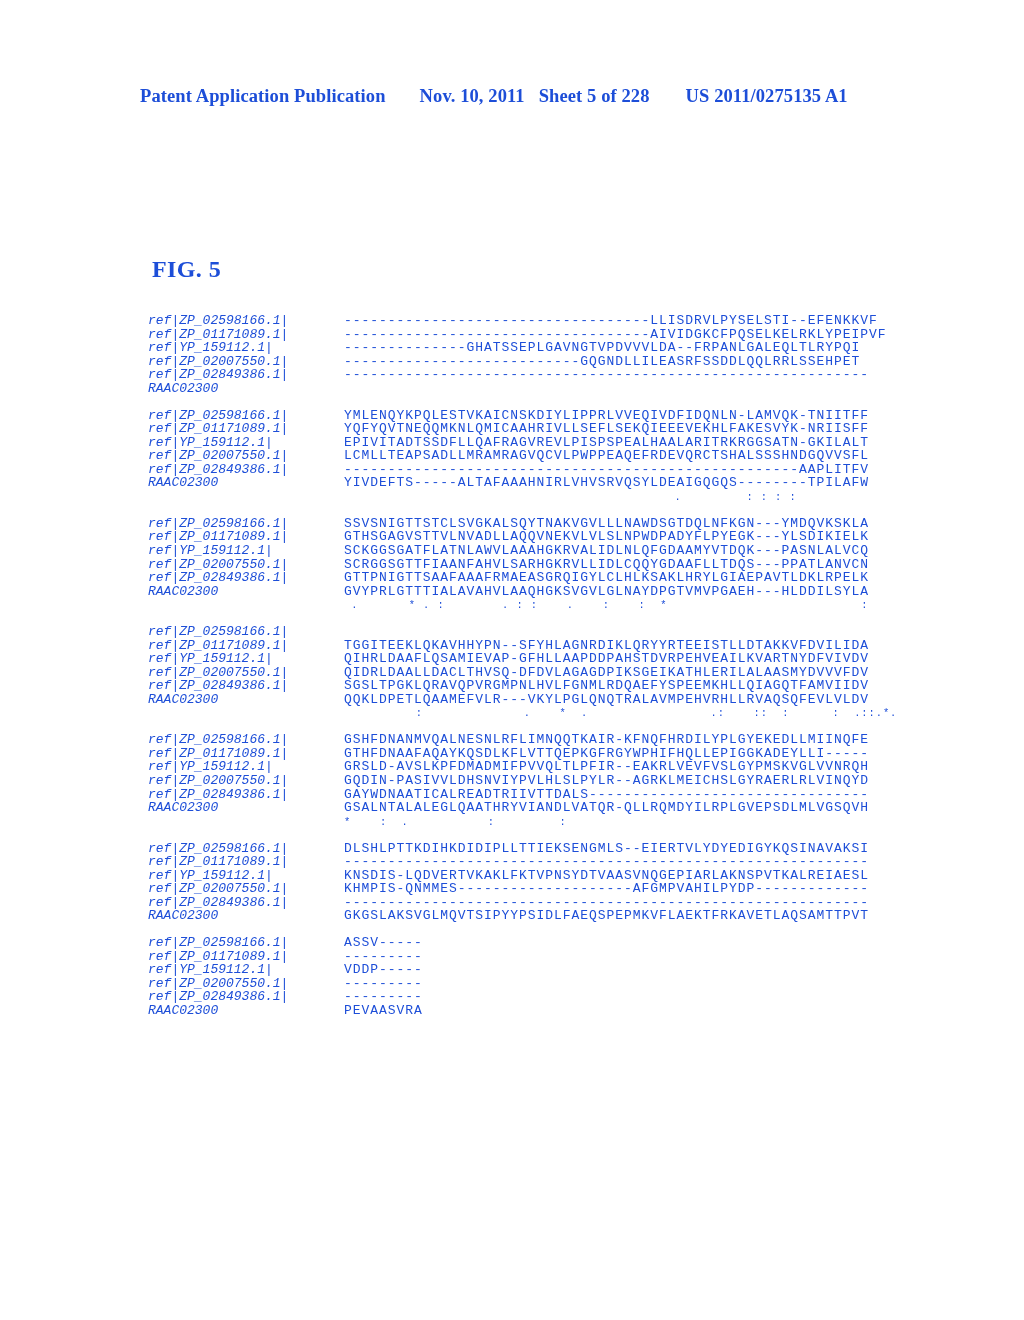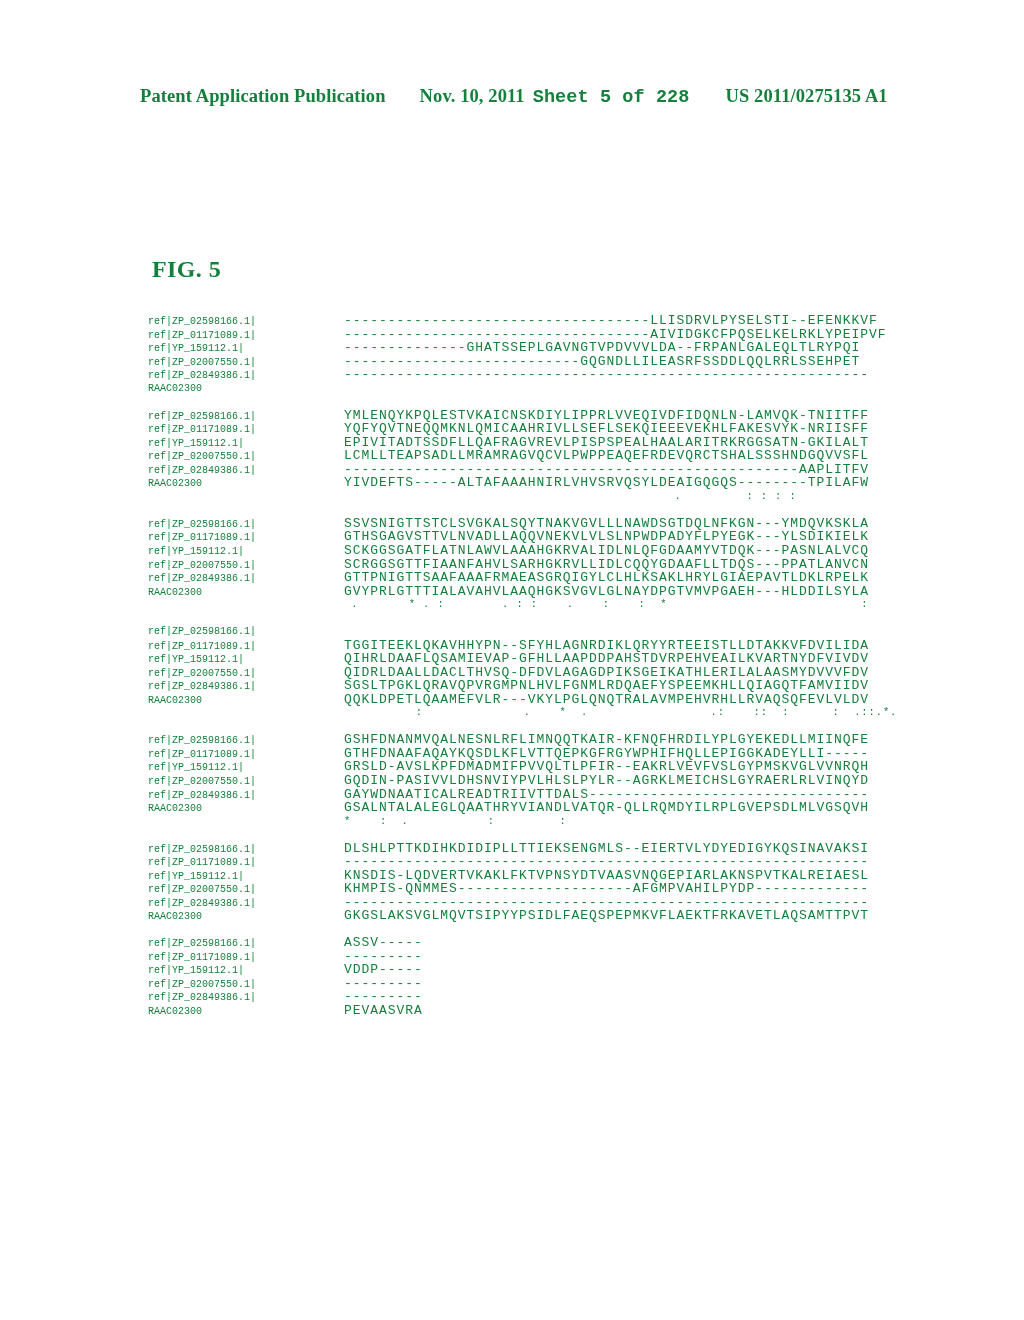--- a/index.html
+++ b/index.html
@@ -8,39 +8,39 @@
     padding: 0;
     background: #ffffff;
   }
   .page {
     position: relative;
     width: 1024px;
     height: 1320px;
     background: #ffffff;
     overflow: hidden;
     font-family: "Liberation Serif", serif;
-    color: #15803d;
+    color: #1d4ed8;
   }
   
   .page-header {
     position: absolute;
     top: 86px;
     left: 140px;
     width: 744px;
     display: flex;
     align-items: baseline;
     font-family: "Liberation Serif", serif;
     font-weight: bold;
     font-size: 18.5px;
     letter-spacing: 0.1px;
     white-space: nowrap;
   }
   .hdr-pub   { flex: 0 0 auto; }
   .hdr-date  { flex: 0 0 auto; margin-left: 34px; }
-  .hdr-sheet { flex: 0 0 auto; margin-left: 8px; font-family: Liberation Mono, monospace; }
+  .hdr-sheet { flex: 0 0 auto; margin-left: 14px; }
   .hdr-num   { flex: 0 0 auto; margin-left: 36px; }
 
   
   .fig-title {
     position: absolute;
     top: 256px;
     left: 152px;
     font-family: "Liberation Serif", serif;
     font-weight: bold;
     font-size: 24px;
@@ -64,22 +64,23 @@
   .row {
     display: flex;
     align-items: baseline;
     white-space: pre;
     height: 13.55px;
   }
   .label {
     flex: 0 0 auto;
     width: 196px;
     font-family: "Liberation Mono", monospace;
-    font-size: 10px;
+    font-size: 13px;
     white-space: pre;
+    font-style: italic;
   }
   .seq {
     flex: 0 0 auto;
     font-family: "Liberation Mono", monospace;
     font-size: 13px;
     letter-spacing: 0.95px;
     white-space: pre;
   }
   .consensus-row .label { visibility: hidden; }
   .consensus {

